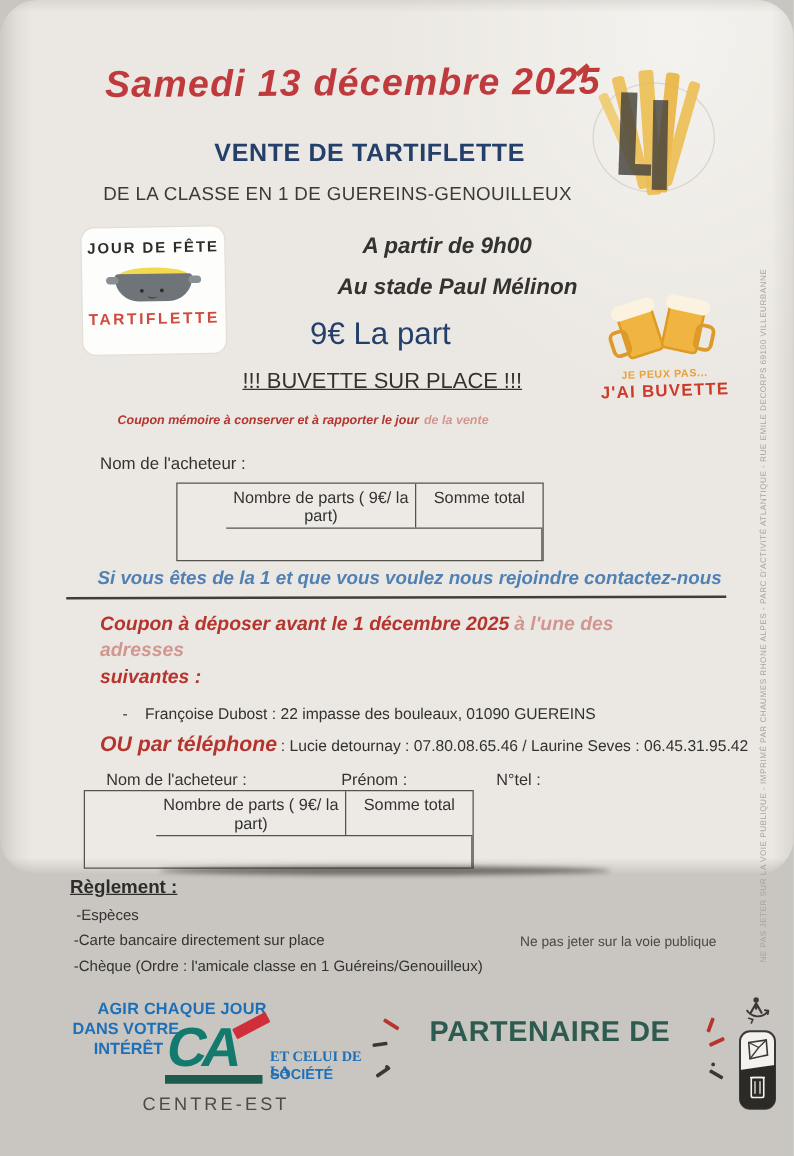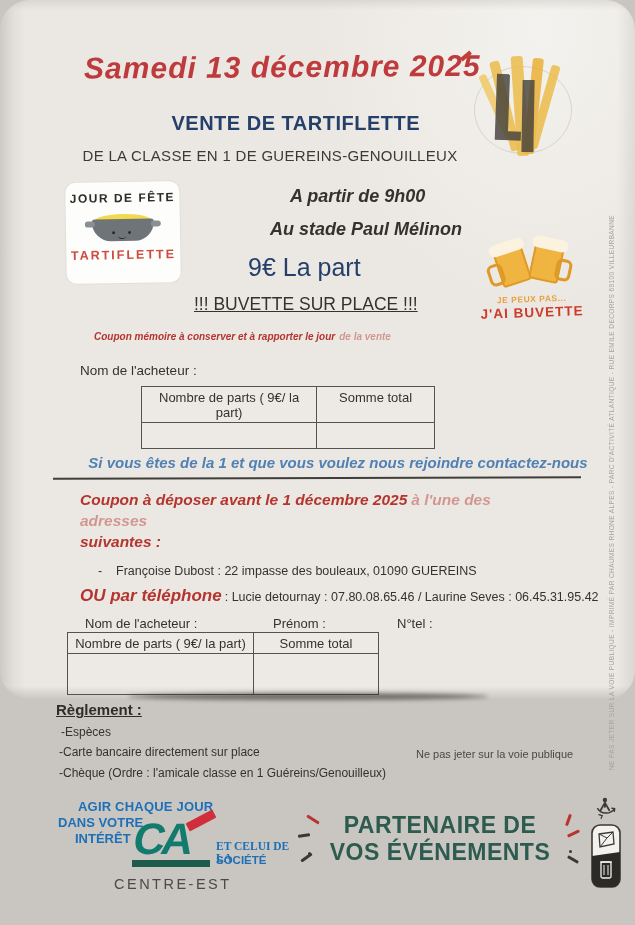--- a/index.html
+++ b/index.html
@@ -87,30 +87,30 @@
   .mug .hdl{position:absolute;width:10px;height:16px;border:3px solid #dd9a28;border-radius:6px;top:10px;}
   .mug.m1 .hdl{left:-11px;} .mug.m2 .hdl{right:-11px;}
   .beer-stamp .l1{text-align:center;font-size:8.5px;font-weight:bold;color:#e8a13c;letter-spacing:.5px;margin-top:2px;}
   .beer-stamp .l2{text-align:center;font-size:13.5px;font-weight:bold;color:#cd3a2a;letter-spacing:1px;margin-top:1px;}
 
   
   .coupon-keep-title{left:94px;top:331px;width:480px;font-size:10px;font-weight:bold;font-style:italic;color:#b5342e;}
   .faded{opacity:.45;margin-left:4px;}
   .buyer-label-1{left:80px;top:363px;font-size:13.5px;color:#33322e;}
 
-  .tbl{position:absolute;border:1px solid #55534e;display:flex;flex-direction:column;background:rgba(255,255,255,.12);}
+  .tbl{position:absolute;border:1px solid #55534e;display:flex;flex-direction:column;background:rgba(255,255,255,.12);align-items:flex-end;}
   .tbl .hdr{display:flex;border-bottom:1px solid #55534e;}
   .tbl .cell{font-size:13px;color:#33322e;text-align:center;padding:3px 2px 2px;}
   .tbl .c1{width:60%;border-right:1px solid #55534e;box-sizing:border-box;}
   .tbl .c2{flex:1;}
   .tbl .bodyrow{display:flex;flex:1;}
   .tbl1{left:141px;top:386px;width:292px;height:61px;}
   .tbl2{left:67px;top:632px;width:310px;height:61px;}
 
-  .join-line{left:78px;top:454px;width:520px;font-size:15px;font-weight:bold;font-style:italic;color:#5180b4;text-align:center;}
+  .join-line{left:78px;top:454px;width:520px;font-size:15px;font-weight:bold;font-style:italic;color:#5180b4;}
   .divider{left:53px;top:477px;width:528px;height:2px;background:#403e3a;transform:rotate(-.15deg);}
 
   
   .coupon-submit-title{left:80px;top:489px;width:470px;font-size:15.5px;font-weight:bold;font-style:italic;color:#b5342e;line-height:21px;}
   .addr-row{position:absolute;font-size:12.5px;color:#33322e;}
   .addr-row .dash{display:inline-block;width:18px;text-align:left;}
   .a1{left:98px;top:540px;}
   .a2{left:98px;top:564px;}
   .phone-line{left:80px;top:586px;width:520px;font-size:12.5px;color:#33322e;}
   .phone-line .lbl{font-size:17px;font-weight:bold;font-style:italic;color:#b5342e;margin-right:3px;}
@@ -285,21 +285,20 @@
   <div class="abs partner" data-name="partner-banner">
     <div class="confetti cf1" data-name="confetti-mark"></div>
     <div class="confetti cf2" data-name="confetti-mark"></div>
     <div class="confetti cf3" data-name="confetti-mark"></div>
     <div class="confetti cf4" data-name="confetti-mark"></div>
     <div class="confetti cf5" data-name="confetti-mark"></div>
     <div class="confetti cf6" data-name="confetti-mark"></div>
     <div class="confetti cf7" data-name="confetti-mark"></div>
     <div class="confetti cf8" data-name="confetti-mark"></div>
     <div class="p1" data-name="partner-line1">PARTENAIRE DE</div>
-    <div class="p2" data-name="partner-line2">VOS ÉVÉNEMENTS</div>
   </div>
 
   <div class="abs vertical-note" data-name="print-credit-vertical-text">NE PAS JETER SUR LA VOIE PUBLIQUE - IMPRIMÉ PAR CHAUMES RHONE ALPES - PARC D'ACTIVITÉ ATLANTIQUE - RUE EMILE DECORPS 69100 VILLEURBANNE</div>
 
   <div class="abs eco-icons" data-name="eco-icons">
     <svg width="26" height="26" viewBox="0 0 24 24" data-name="triman-recycle-icon" style="margin-left:2px;">
       <circle cx="11" cy="5.5" r="2" fill="#3c3a36"></circle>
       <path d="M11 8 L7 15 M11 8 L15 15 M11 8 L11 12" stroke="#3c3a36" stroke-width="1.6" fill="none" stroke-linecap="round"></path>
       <path d="M4 13 A 9.5 9.5 0 0 0 20 13.5" stroke="#3c3a36" stroke-width="1.4" fill="none"></path>
       <path d="M20 13.5 l-2.5 -0.4 M20 13.5 l-0.4 2.5" stroke="#3c3a36" stroke-width="1.4" fill="none" stroke-linecap="round"></path>

